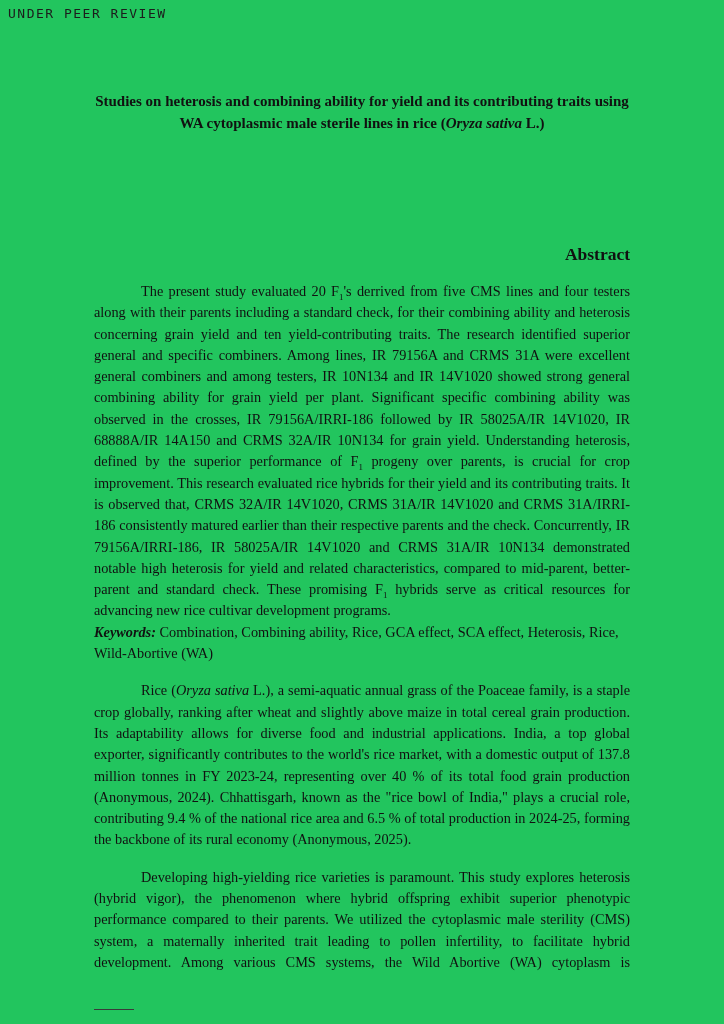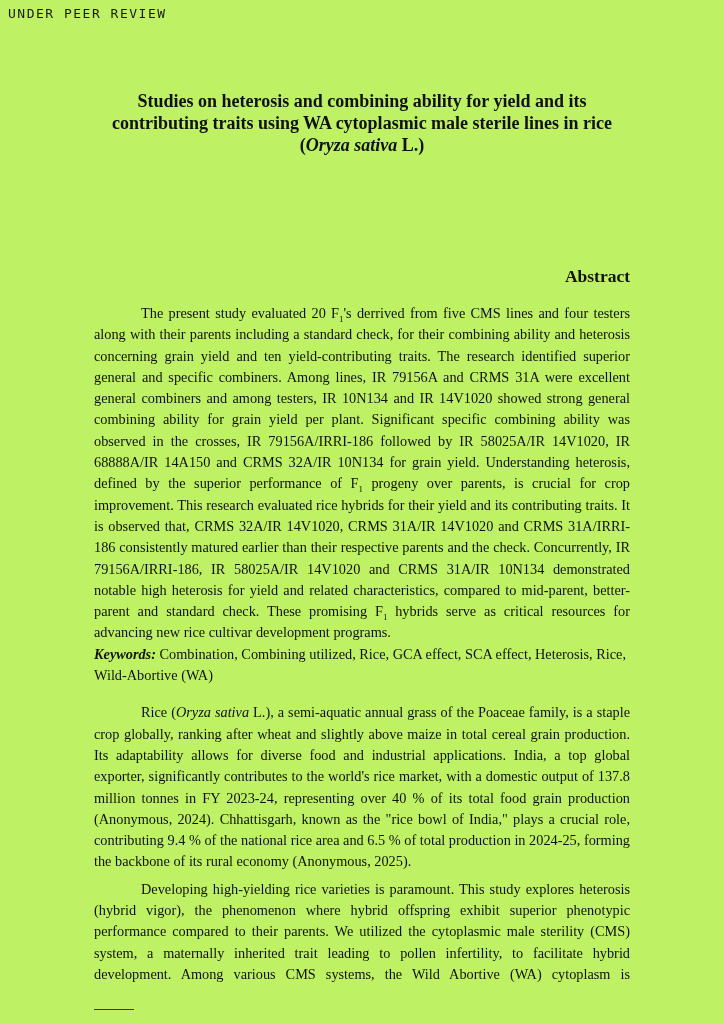--- a/index.html
+++ b/index.html
@@ -8,35 +8,35 @@
     width: 724px; height: 1024px;
     font-family: "Liberation Serif", "DejaVu Serif", serif;
     color: #111111;
     position: relative;
     overflow: hidden;
   }
   .page {
     position: relative;
     width: 724px; height: 1024px;
     padding: 8px 94px 0 94px;
-    background: #bef264;
+    background: #22c55e;
   }
   .review-banner {
     position: absolute;
     top: 6px; left: 8px;
     font-family: "DejaVu Sans Mono", "Liberation Mono", monospace;
     font-size: 13px;
     letter-spacing: 1.5px;
     color: #1c1c1c;
     white-space: nowrap;
   }
   .paper-title {
     margin-top: 82px;
     text-align: center;
-    font-size: 18px;
+    font-size: 15px;
     font-weight: bold;
     line-height: 22px;
   }
   .abstract-heading {
     margin-top: 110px;
     text-align: right;
     font-size: 17.5px;
     font-weight: bold;
     margin-bottom: 12px;
   }
@@ -54,21 +54,21 @@
     text-align: left;
   }
   .section-heading {
     margin-top: 12px;
     margin-bottom: 9px;
     font-size: 19px;
     font-weight: bold;
     text-align: left;
   }
   .para + .para { margin-top: 0; }
-  .para.block-gap { margin-top: 6px; }
+  .para.block-gap { margin-top: 16px; }
   .justify-last { text-align-last: justify; }
   .footnote-rule {
     position: absolute;
     left: 94px; bottom: 14px;
     width: 40px; height: 1px;
     background: #3a3a3a;
   }
 </style>
 </head>
 <body>
@@ -76,21 +76,21 @@
 <div class="page">
 
   <div class="review-banner">UNDER PEER REVIEW</div>
 
   <h1 class="paper-title"><span>Studies on heterosis and combining ability for yield and its contributing traits using WA cytoplasmic male sterile lines in rice (</span><span style="font-style: italic;">Oryza sativa</span><span> L.)</span></h1>
 
   <h2 class="abstract-heading">Abstract</h2>
 
   <p class="para indent"><span>The present study evaluated 20 F</span><sub>1</sub><span>'s derrived from five CMS lines and four testers along with their parents including a standard check, for their combining ability and heterosis concerning grain yield and ten yield-contributing traits. The research identified superior general and specific combiners. Among lines, IR 79156A and CRMS 31A were excellent general combiners and among testers, IR 10N134 and IR 14V1020 showed strong general combining ability for grain yield per plant. Significant specific combining ability was observed in the crosses, IR 79156A/IRRI-186 followed by IR 58025A/IR 14V1020, IR 68888A/IR 14A150 and CRMS 32A/IR 10N134 for grain yield. Understanding heterosis, defined by the superior performance of F</span><sub>1</sub><span> progeny over parents, is crucial for crop improvement. This research evaluated rice hybrids for their yield and its contributing traits. It is observed that, CRMS 32A/IR 14V1020, CRMS 31A/IR 14V1020 and CRMS 31A/IRRI-186 consistently matured earlier than their respective parents and the check. Concurrently, IR 79156A/IRRI-186, IR 58025A/IR 14V1020 and CRMS 31A/IR 10N134 demonstrated notable high heterosis for yield and related characteristics, compared to mid-parent, better-parent and standard check. These promising F</span><sub>1</sub><span> hybrids serve as critical resources for advancing new rice cultivar development programs.</span></p>
 
-  <p class="keywords-line"><span style="font-style: italic; font-weight: bold; text-align: center;">Keywords: </span><span>Combination, Combining utilized, Rice, GCA effect, SCA effect, Heterosis, Rice, Wild-Abortive (WA)</span></p>
+  <p class="keywords-line"><span style="font-style: italic; font-weight: bold; text-align: center;">Keywords: </span><span>Combination, Combining ability, Rice, GCA effect, SCA effect, Heterosis, Rice, Wild-Abortive (WA)</span></p>
 
 
   <p class="para indent"><span>Rice (</span><span style="font-style: italic;">Oryza sativa</span><span> L.), a semi-aquatic annual grass of the Poaceae family, is a staple crop globally, ranking after wheat and slightly above maize in total cereal grain production. Its adaptability allows for diverse food and industrial applications. India, a top global exporter, significantly contributes to the world's rice market, with a domestic output of 137.8 million tonnes in FY 2023-24, representing over 40 % of its total food grain production (Anonymous, 2024). Chhattisgarh, known as the "rice bowl of India," plays a crucial role, contributing 9.4 % of the national rice area and 6.5 % of total production in 2024-25, forming the backbone of its rural economy (Anonymous, 2025).</span></p>
 
   <p class="para indent block-gap justify-last"><span>Developing high-yielding rice varieties is paramount. This study explores heterosis (hybrid vigor), the phenomenon where hybrid offspring exhibit superior phenotypic performance compared to their parents. We utilized the cytoplasmic male sterility (CMS) system, a maternally inherited trait leading to pollen infertility, to facilitate hybrid development. Among various CMS systems, the Wild Abortive (WA) cytoplasm is</span></p>
 
   <div class="footnote-rule"></div>
 
 </div>
 

